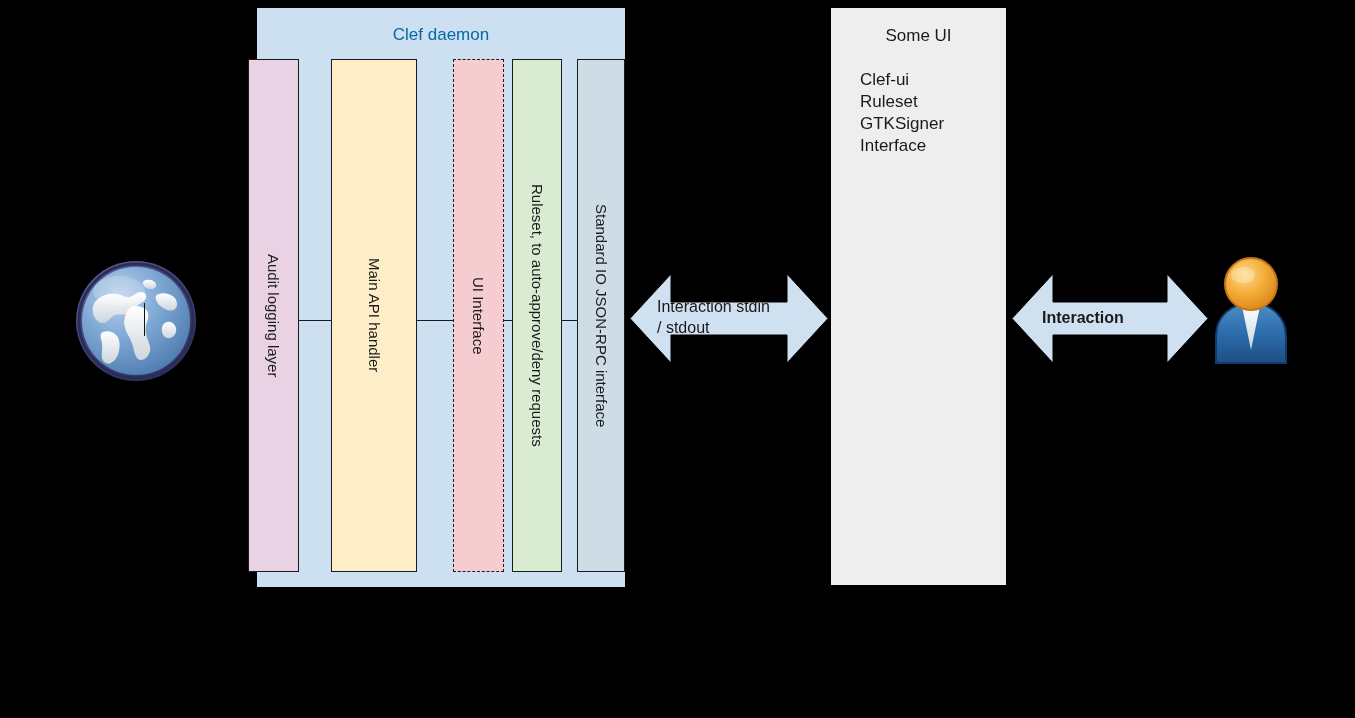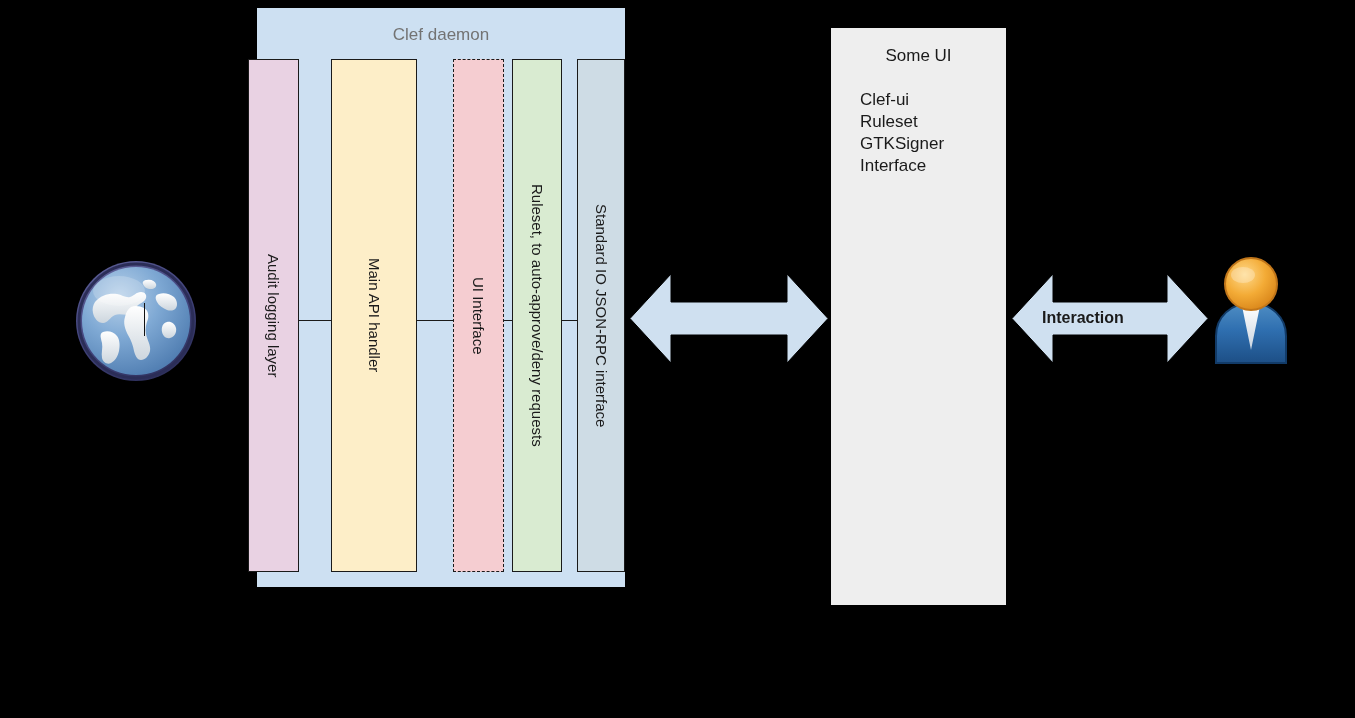--- a/index.html
+++ b/index.html
@@ -35,21 +35,21 @@
     box-sizing: border-box;
   }
   #clef-daemon-title {
     position: absolute;
     left: 0;
     top: 17px;
     width: 368px;
     text-align: center;
     font-size: 17px;
     line-height: 20px;
-    color: #737373;
+    color: #0369a1;
   }
 
   
   .layer-box {
     position: absolute;
     top: 59px;
     height: 513px;
     border: 1px solid #1a1a1a;
     box-sizing: border-box;
     display: flex;
@@ -85,21 +85,20 @@
 
   
   #some-ui-panel {
     position: absolute;
     left: 831px;
     top: 8px;
     width: 175px;
     height: 577px;
     background: #eeeeee;
     box-sizing: border-box;
-    margin-top: 20px;
   }
   #some-ui-title {
     position: absolute;
     left: 0;
     top: 18px;
     width: 175px;
     text-align: center;
     font-size: 17px;
     line-height: 20px;
     color: #1a1a1a;
@@ -225,20 +224,22 @@
   </div>
 
   <div class="layer-box" id="layer-stdio">
     <span class="vlabel">Standard IO JSON-RPC interface</span>
   </div>
 
   <div class="arrow-group" id="arrow-stdio-ui">
     <svg class="arrow-svg" viewBox="0 0 198 89" width="198" height="89">
       <polygon points="0,44.5 41,0 41,28 157,28 157,0 198,44.5 157,89 157,61 41,61 41,89" fill="#cfe0f0" stroke="#000000" stroke-width="1"></polygon>
     </svg>
+    <div class="arrow-label">Interaction stdin
+/ stdout</div>
   </div>
 
   <div id="some-ui-panel">
     <div id="some-ui-title">Some UI</div>
     <div id="some-ui-list">
       <span class="ui-item">Clef-ui</span>
       <span class="ui-item">Ruleset</span>
       <span class="ui-item">GTKSigner</span>
       <span class="ui-item">Interface</span>
     </div>

